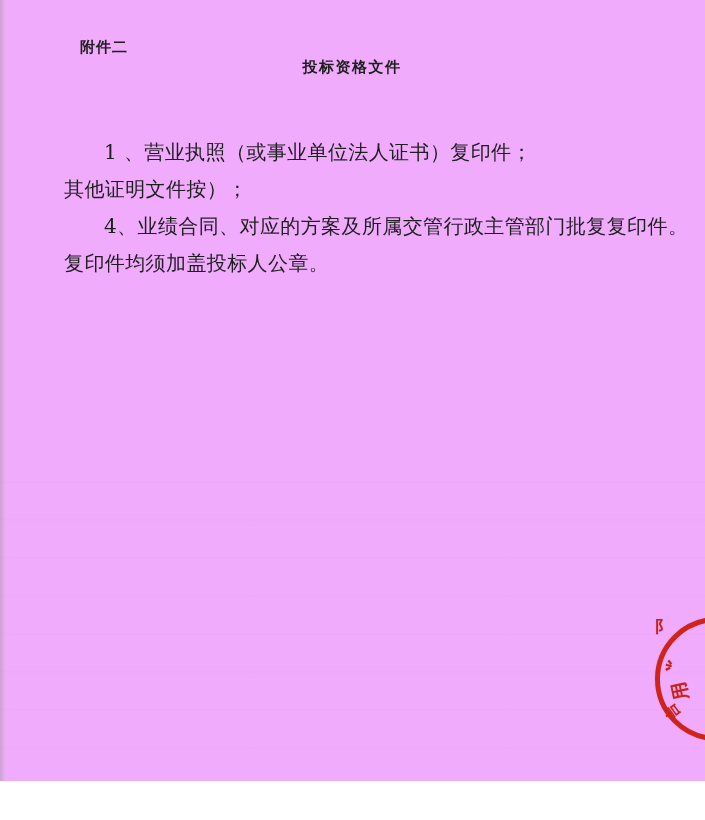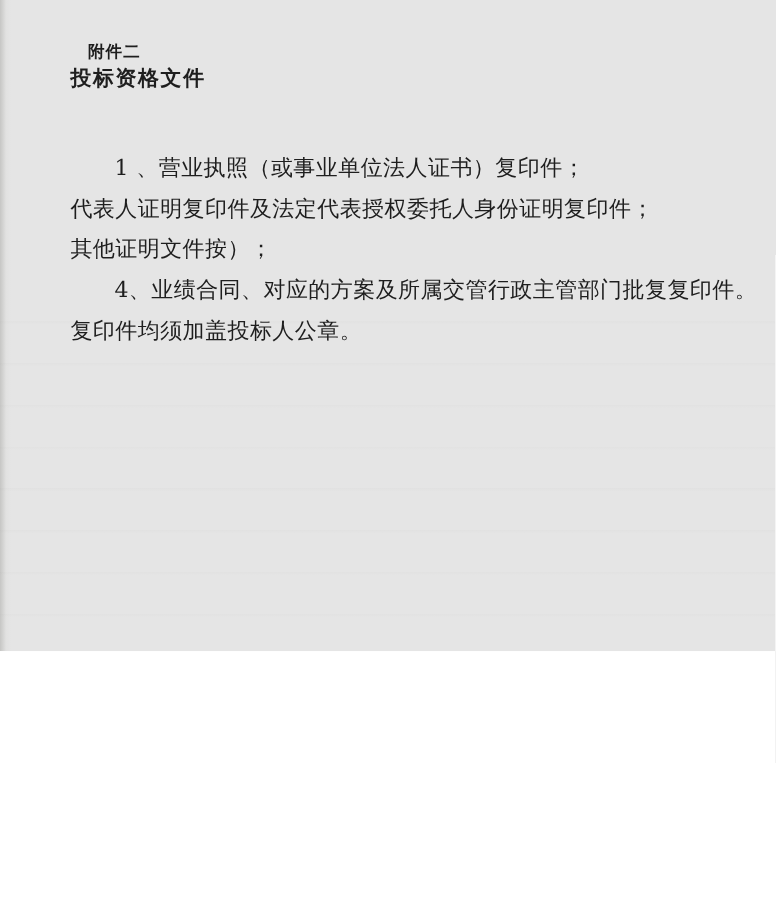--- a/index.html
+++ b/index.html
@@ -3,22 +3,22 @@
 <meta charset="utf-8">
 <style>
   html, body {
     margin: 0;
     padding: 0;
     background: #ffffff;
   }
   .page {
     position: relative;
     width: 705px;
-    height: 592px;
-    background: #e5e5e5;
+    height: 781px;
+    background: #f0abfc;
     overflow: hidden;
     font-family: "DejaVu Serif", "Liberation Serif", serif;
     color: #1e1e1e;
   }
   
   .scan-edge-left {
     position: absolute;
     left: 0; top: 0;
     width: 10px; height: 100%;
     background: linear-gradient(to right, rgba(140,140,135,0.35), rgba(200,200,195,0.12) 55%, rgba(255,255,255,0));
@@ -44,22 +44,22 @@
     font-size: 15px;
     font-weight: 700;
     letter-spacing: 1px;
     white-space: nowrap;
   }
   .doc-title {
     position: absolute;
     left: 64px;
     top: 58px;
     width: 576px;
-    text-align: left;
-    font-size: 19px;
+    text-align: center;
+    font-size: 15px;
     font-weight: 700;
     letter-spacing: 1.5px;
     white-space: nowrap;
   }
   .doc-body {
     position: absolute;
     left: 64px;
     top: 134px;
     width: 580px;
     font-size: 20px;
@@ -110,21 +110,20 @@
 
   <div class="scan-edge-left"></div>
   <div class="scan-noise"></div>
 
   <div class="attachment-label">附件二</div>
 
   <div class="doc-title">投标资格文件</div>
 
   <div class="doc-body" id="doc-body">
       <div class="line first">1 、营业执照（或事业单位法人证书）复印件；</div>
-      <div class="line">代表人证明复印件及法定代表授权委托人身份证明复印件；</div>
       <div class="line">其他证明文件按）；</div>
       <div class="line first">4、业绩合同、对应的方案及所属交管行政主管部门批复复印件。</div>
       <div class="line">复印件均须加盖投标人公章。</div>
     </div>
 
   <div class="seal">
     <div class="seal-ring"></div>
 
   <span class="seal-char">⺌</span>
       <span class="seal-char">用</span>

